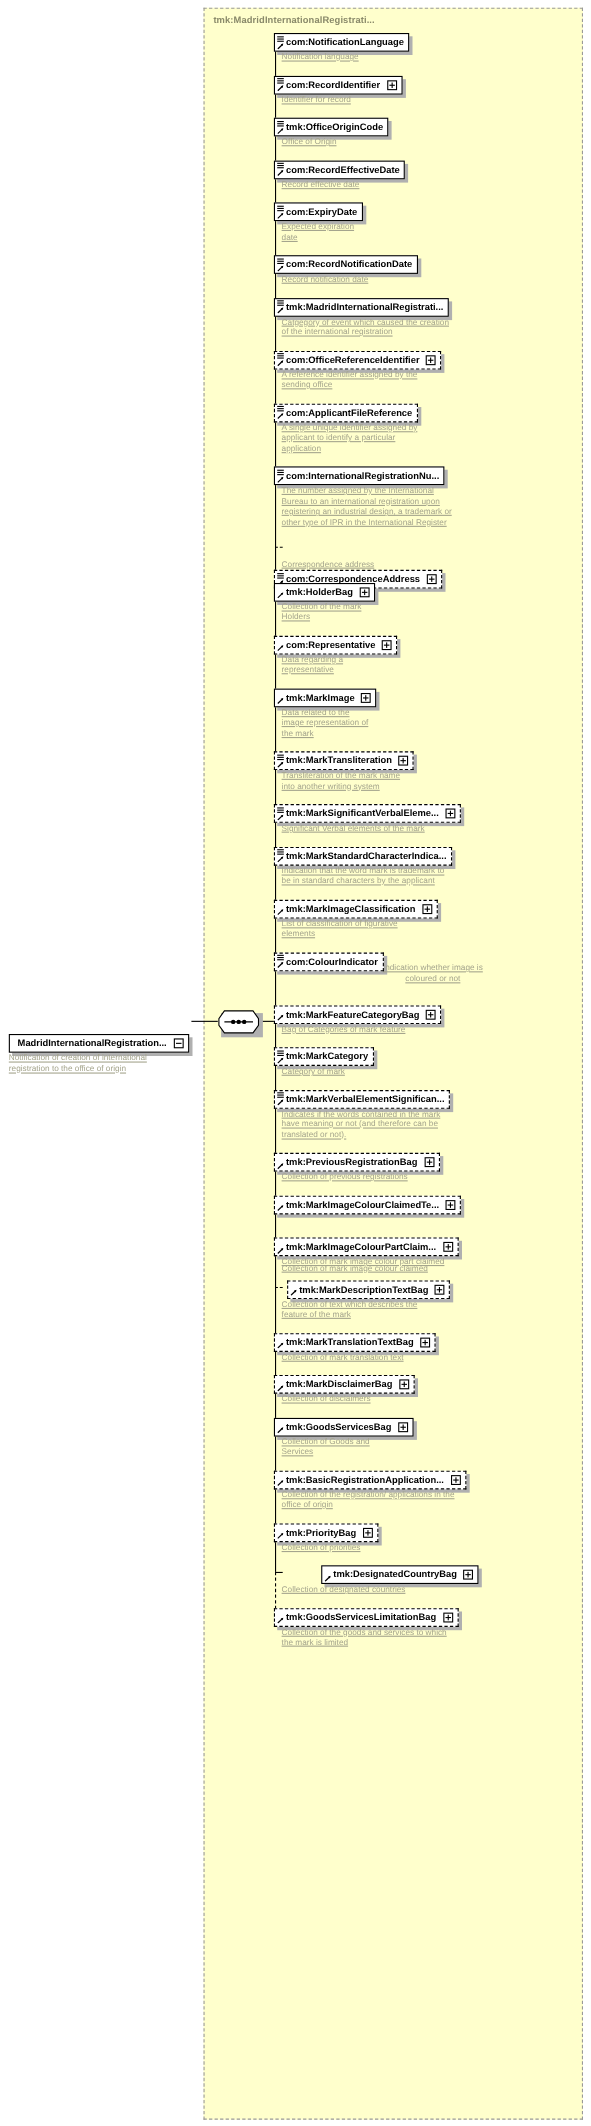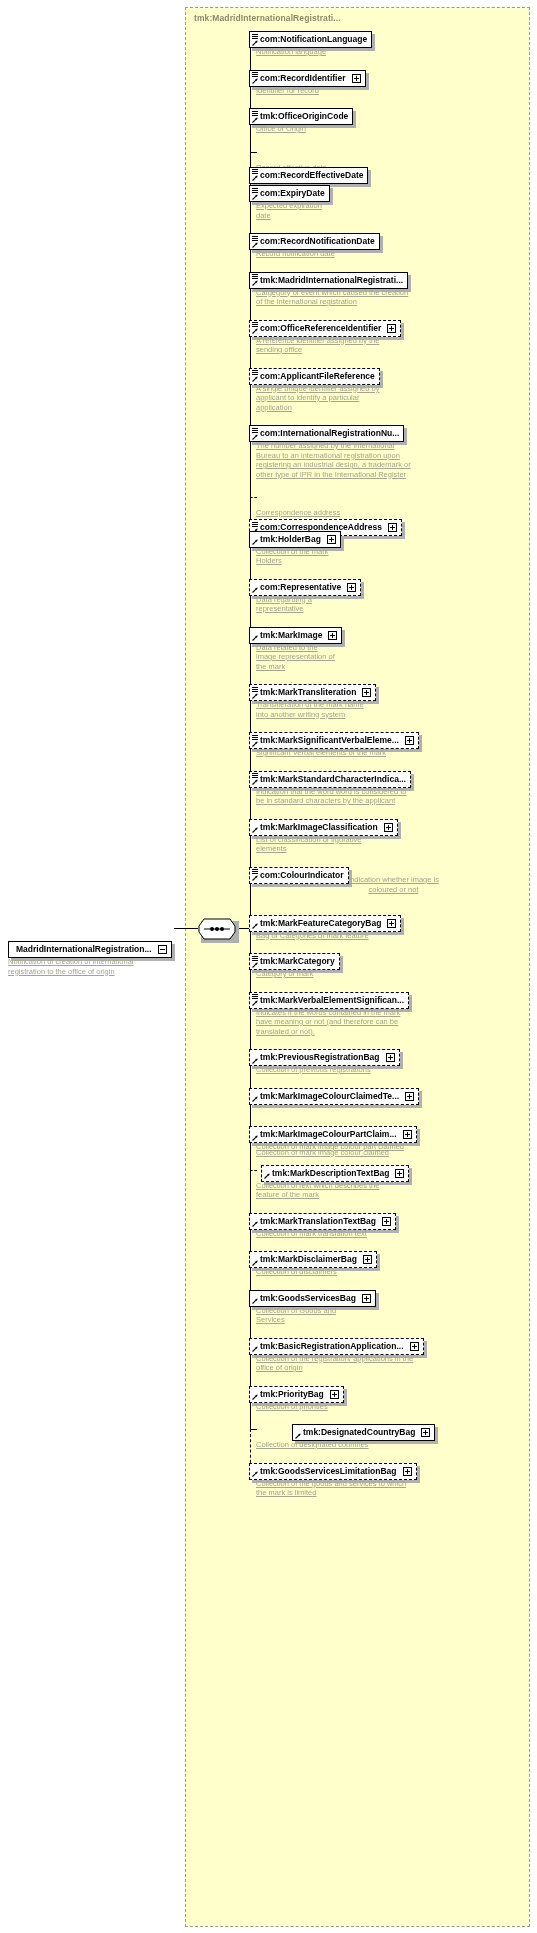--- a/index.html
+++ b/index.html
@@ -244,21 +244,21 @@
               <i></i>
               <i></i>
             </span>
             <svg class="arrow-icon" viewBox="0 0 6 6">
               <path d="M0.5 5.5 L5 1.2" stroke="#000" stroke-width="1.1" fill="none"></path>
               <path d="M5.6 0.6 L3.2 1.3 L4.9 2.9 Z" fill="#000"></path>
             </svg>
             <span class="node-label">tmk:OfficeOriginCode</span>
           </div></div></div>
       <div class="anno" style="left: 256px; top: 124px; width: 275px;">Office of Origin</div>
-      <div class="child" style="left: 249px; top: 143.5px; margin-top: 20px;"><div class="node"><span class="shadow"></span><div class="body">
+      <div class="child" style="left: 249px; top: 143.5px;"><div class="node"><span class="shadow"></span><div class="body">
             <span class="seq-icon">
               <i></i>
               <i></i>
               <i></i>
             </span>
             <svg class="arrow-icon" viewBox="0 0 6 6">
               <path d="M0.5 5.5 L5 1.2" stroke="#000" stroke-width="1.1" fill="none"></path>
               <path d="M5.6 0.6 L3.2 1.3 L4.9 2.9 Z" fill="#000"></path>
             </svg>
             <span class="node-label">com:RecordEffectiveDate</span>
@@ -430,21 +430,21 @@
               <i></i>
               <i></i>
               <i></i>
             </span>
             <svg class="arrow-icon" viewBox="0 0 6 6">
               <path d="M0.5 5.5 L5 1.2" stroke="#000" stroke-width="1.1" fill="none"></path>
               <path d="M5.6 0.6 L3.2 1.3 L4.9 2.9 Z" fill="#000"></path>
             </svg>
             <span class="node-label">tmk:MarkStandardCharacterIndica...</span>
           </div></div></div>
-      <div class="anno" style="left: 256px; top: 786.5px; width: 275px;">Indication that the word word is considered to
+      <div class="anno" style="left: 256px; top: 786.5px; width: 275px;">Indication that the word mark is trademark to
 be in standard characters by the applicant</div>
       <div class="child" style="left: 249px; top: 815.5px;"><div class="node optional"><span class="shadow"></span><div class="body">
             <svg class="arrow-icon" viewBox="0 0 6 6">
               <path d="M0.5 5.5 L5 1.2" stroke="#000" stroke-width="1.1" fill="none"></path>
               <path d="M5.6 0.6 L3.2 1.3 L4.9 2.9 Z" fill="#000"></path>
             </svg>
             <span class="node-label">tmk:MarkImageClassification</span>
             <span class="plus-box"></span>
           </div></div></div>
       <div class="anno" style="left: 256px; top: 834.5px; width: 275px;">List of classification of figurative

